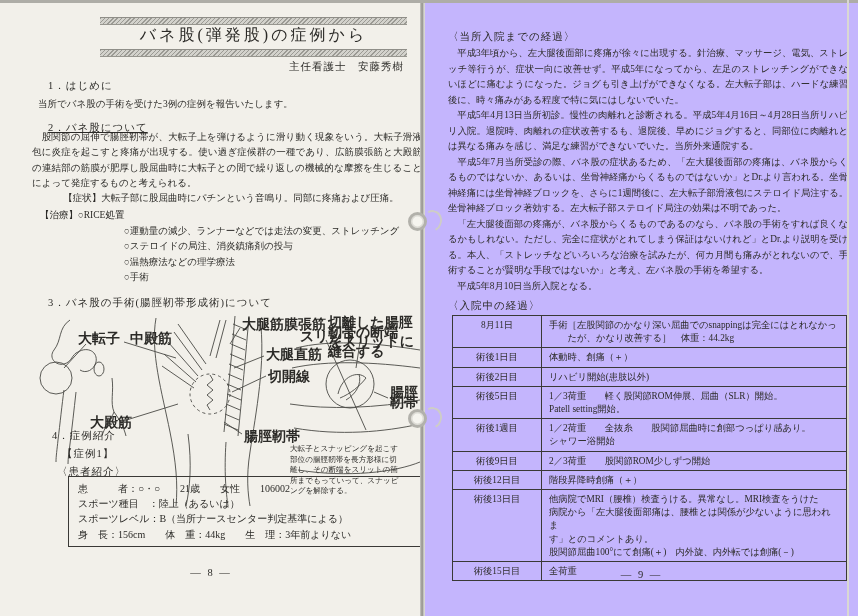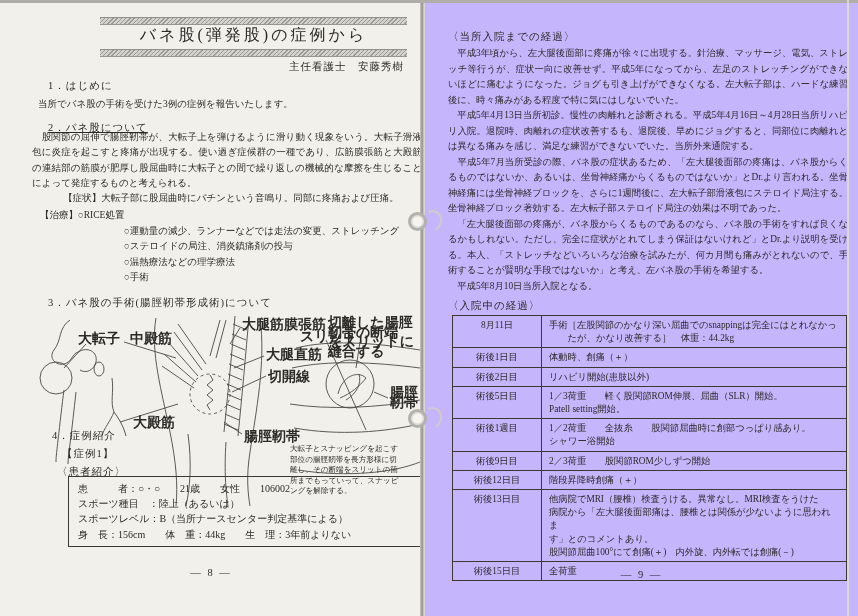--- a/index.html
+++ b/index.html
@@ -117,21 +117,21 @@
           <path d="M298,28 L338,118"></path>
           <path d="M332,30 L328,56"></path>
           <path d="M360,86 L346,80"></path>
         </g>
       </svg>
       <div class="flabel" style="left:50px;top:22px;">大転子</div>
       <div class="flabel" style="left:66px;top:22px;margin-left:36px;">中殿筋</div>
       <div class="flabel" style="left:214px;top:8px;">大腿筋膜張筋</div>
       <div class="flabel" style="left:238px;top:38px;">大腿直筋</div>
       <div class="flabel" style="left:240px;top:60px;">切開線</div>
-      <div class="flabel" style="left:62px;top:106px;margin-left:43px;">大殿筋</div>
+      <div class="flabel" style="left:62px;top:106px;">大殿筋</div>
       <div class="flabel" style="left:216px;top:120px;">腸脛靭帯</div>
       <div class="flabel" style="left:272px;top:20px;">スリット</div>
       <div class="flabel" style="left:300px;top:6px;">切離した腸脛靭帯の断端
 をスリットに縫合する</div>
       <div class="flabel" style="left:362px;top:76px;">腸脛靭帯</div>
       <div class="fcaption" style="left:262px;top:132px;width:134px;">大転子とスナッピングを起こす
 部位の腸脛靭帯を長方形様に切
 離し、その断端をスリットの箇
 所までもっていって、スナッピ
 ングを解除する。</div>

